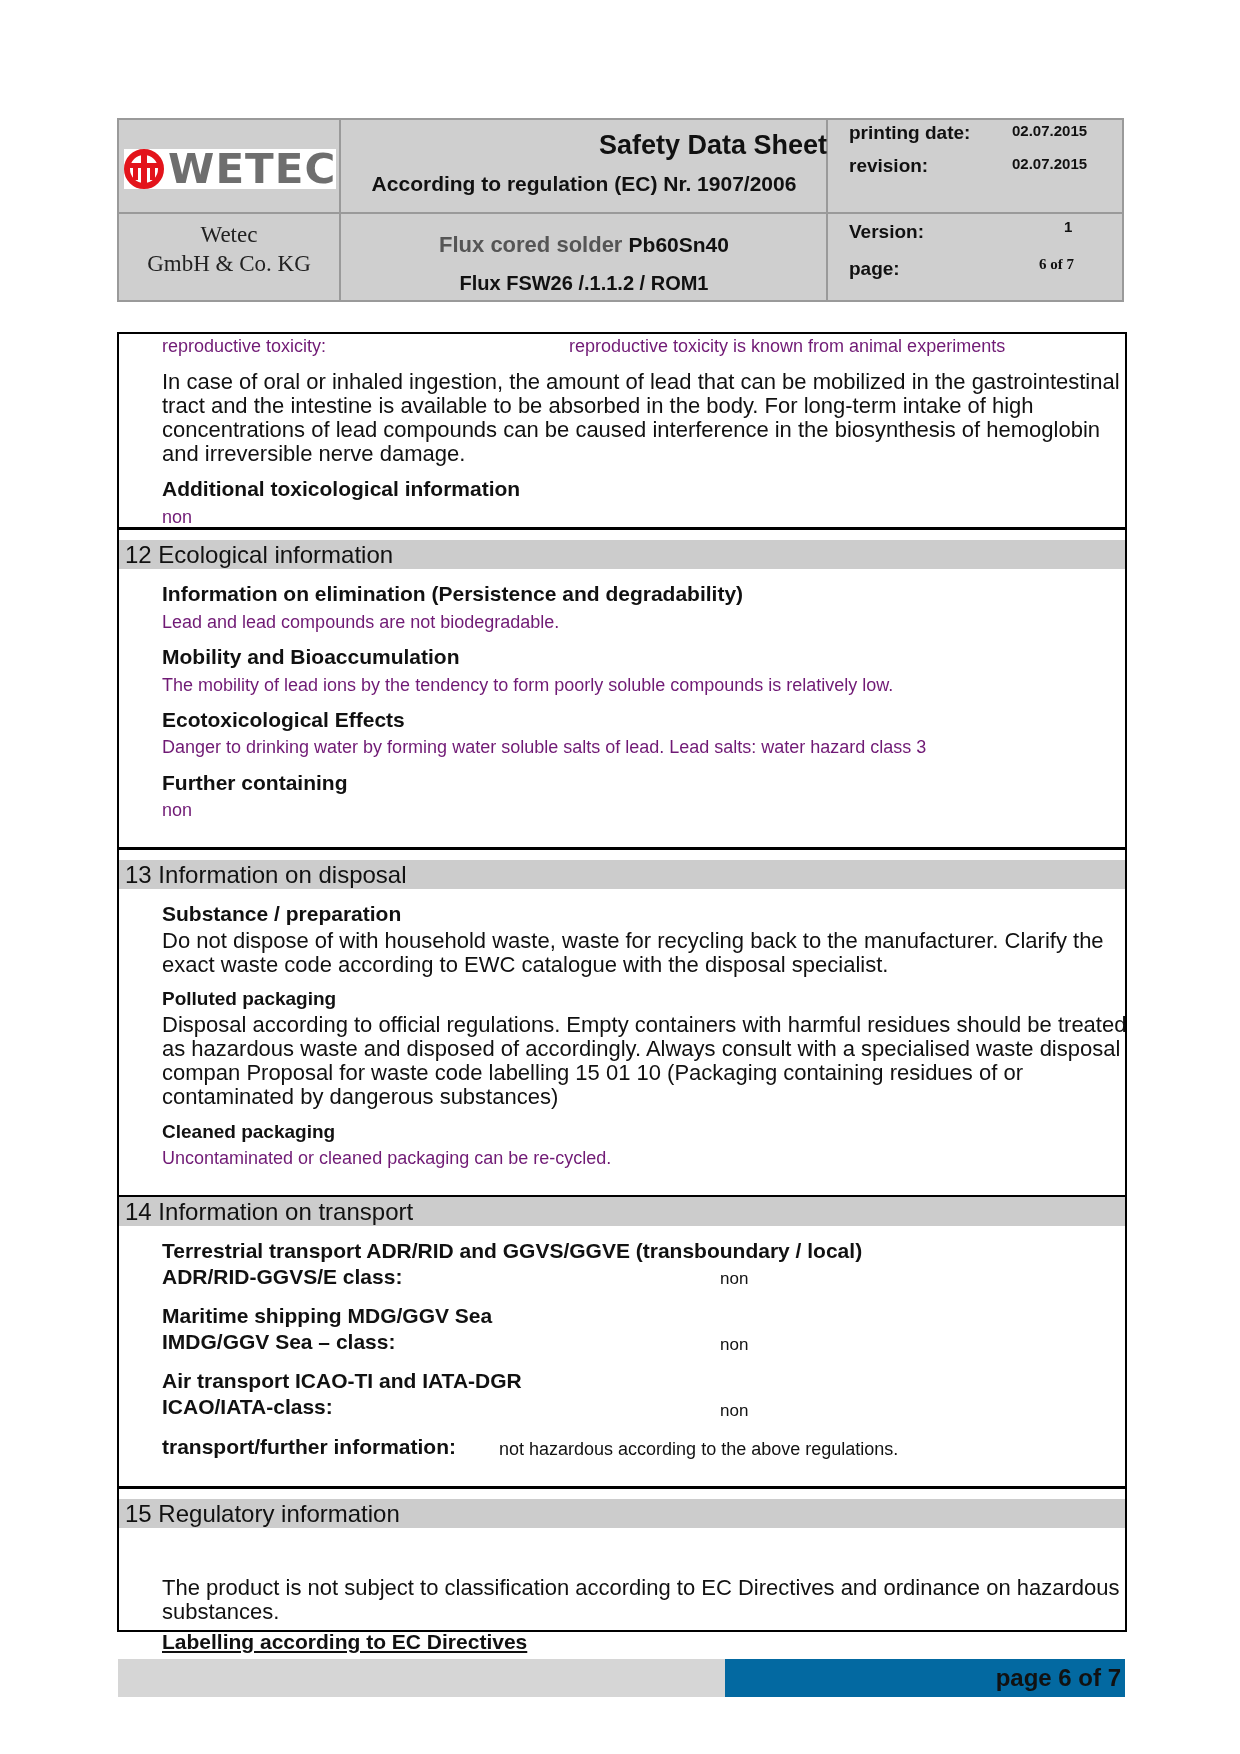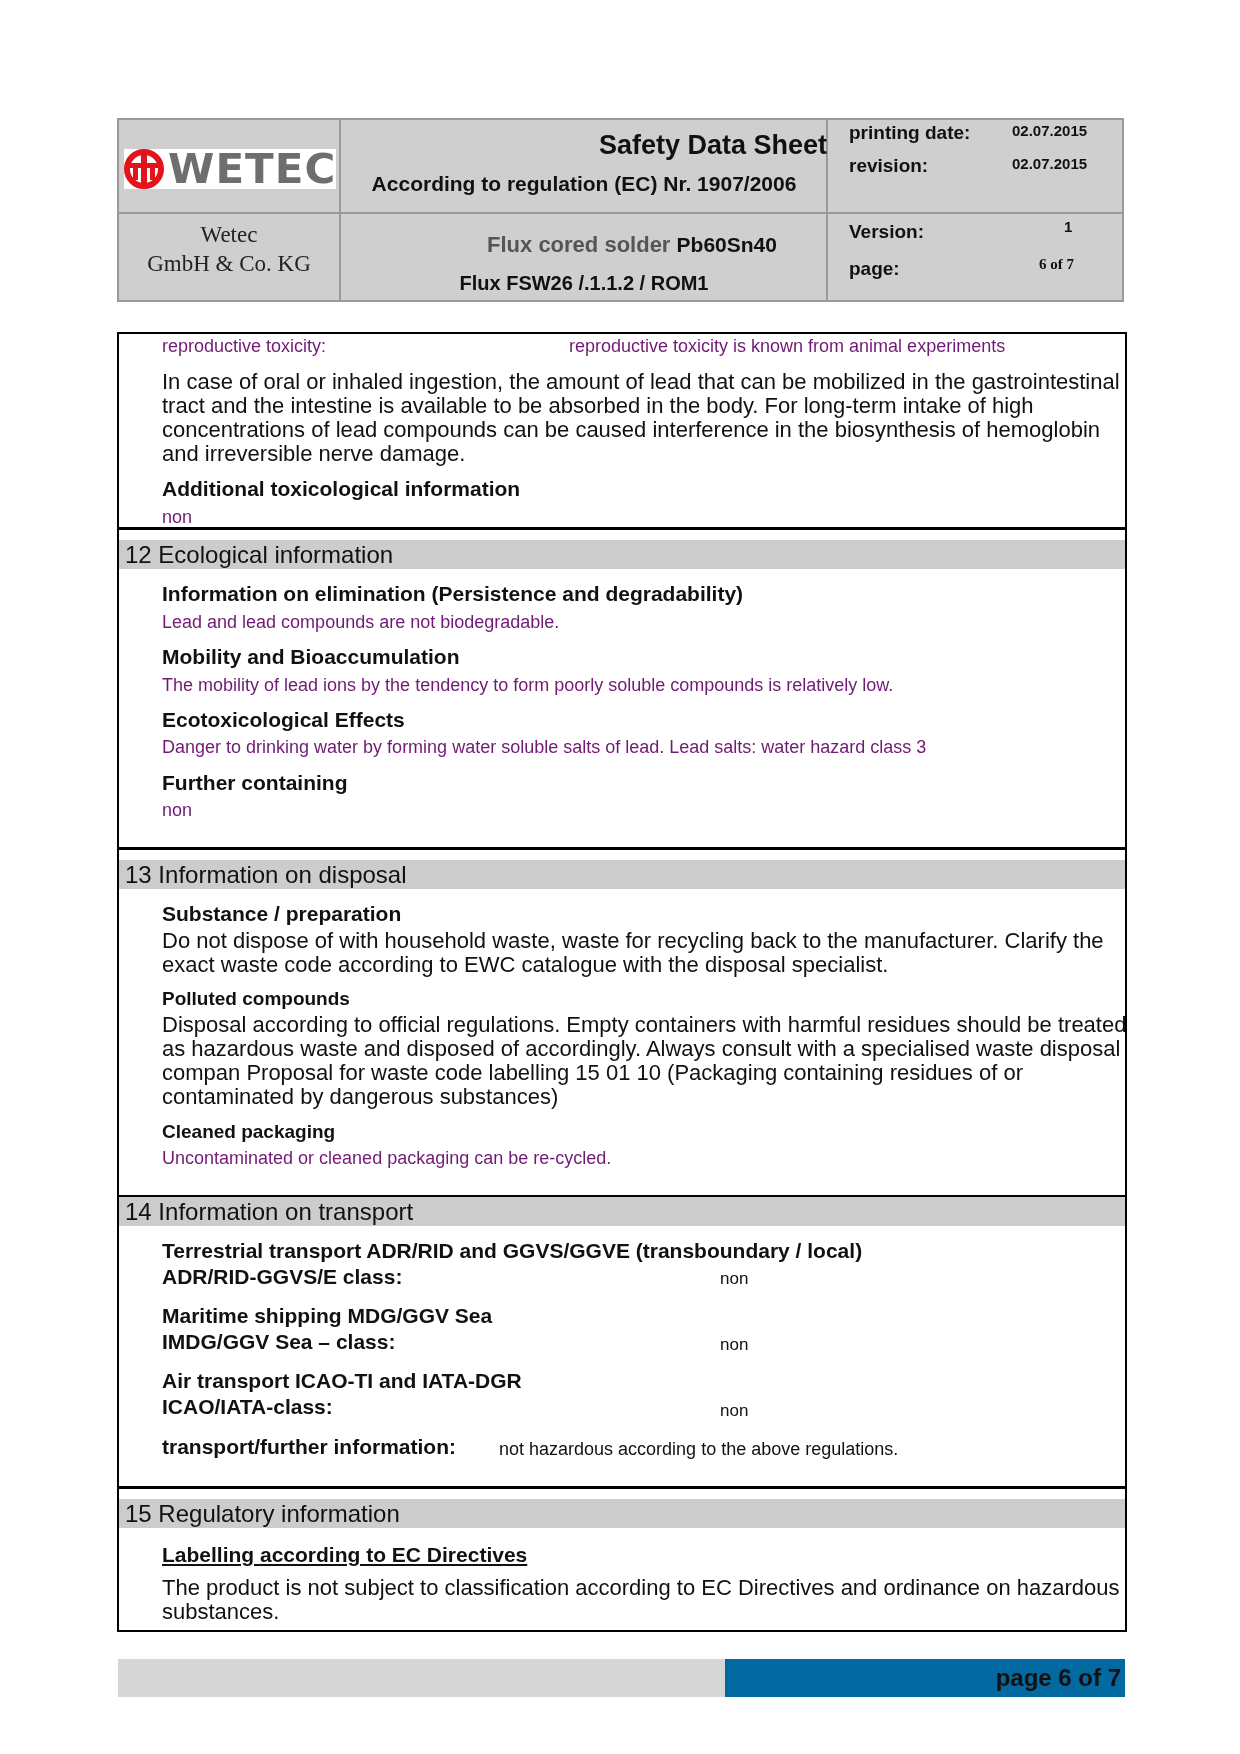--- a/index.html
+++ b/index.html
@@ -15,21 +15,21 @@
             display: flex; align-items: center; }
     .logo-word { font-family: "DejaVu Sans", sans-serif; font-weight: bold; font-size: 40px;
                  color: #6e6e6e; letter-spacing: 1px; margin-left: 4px; line-height: 40px; transform: scaleX(1.05); transform-origin: left; }
     .company { position: absolute; left: 0; width: 220px; top: 100px; text-align: center;
                font-family: "Liberation Serif", serif; font-size: 23px; line-height: 29px; color: #222; }
     .title { position: absolute; left: 222px; width: 486px; top: 10px; text-align: right;
              font-size: 27px; font-weight: bold; color: #111; }
     .subtitle { position: absolute; left: 222px; width: 486px; top: 52px; text-align: center;
                 font-size: 21px; font-weight: bold; color: #111; }
     .product { position: absolute; left: 222px; width: 486px; top: 112px; text-align: center;
-               font-size: 22px; font-weight: bold; color: #555; margin-left: 48px; }
+               font-size: 22px; font-weight: bold; color: #555; }
     .product b { color: #111; font-size: 21px; }
     .flux { position: absolute; left: 222px; width: 486px; top: 152px; text-align: center;
             font-size: 20px; font-weight: bold; color: #111; }
     .meta-label { position: absolute; left: 730px; font-size: 19px; font-weight: bold; color: #111; }
     .meta-val { position: absolute; font-size: 15px; font-weight: bold; color: #111; }
 
     
     .box { position: absolute; left: 117px; top: 332px; width: 1010px; height: 1300px;
            border: 2px solid #000; box-sizing: border-box; }
     .divider { position: absolute; left: 117px; width: 1010px; height: 3px; background: #000; }
@@ -105,40 +105,40 @@
 <div class="t" style="top:673px">The mobility of lead ions by the tendency to form poorly soluble compounds is relatively low.</div>
 <div class="h" style="top:708px">Ecotoxicological Effects</div>
 <div class="t" style="top:735px">Danger to drinking water by forming water soluble salts of lead. Lead salts: water hazard class 3</div>
 <div class="h" style="top:771px">Further containing</div>
 <div class="t" style="top:798px">non</div>
 <div class="divider" style="top:847px"></div>
 
 <div class="band" style="top:860px">13 Information on disposal</div>
 <div class="h" style="top:902px">Substance / preparation</div>
 <div class="p" style="top:929px">Do not dispose of with household waste, waste for recycling back to the manufacturer. Clarify the exact waste code according to EWC catalogue with the disposal specialist.</div>
-<div class="hs" style="top:988px">Polluted compounds</div>
+<div class="hs" style="top:988px">Polluted packaging</div>
 <div class="p" style="top:1013px;width:965px">Disposal according to official regulations. Empty containers with harmful residues should be treated as hazardous waste and disposed of accordingly. Always consult with a specialised waste disposal compan Proposal for waste code labelling 15 01 10 (Packaging containing residues of or contaminated by dangerous substances)</div>
 <div class="hs" style="top:1121px">Cleaned packaging</div>
 <div class="t" style="top:1146px">Uncontaminated or cleaned packaging can be re-cycled.</div>
 <div class="divider" style="top:1195px"></div>
 
 <div class="band" style="top:1197px">14  Information on transport</div>
 <div class="h" style="top:1239px">Terrestrial transport ADR/RID and GGVS/GGVE (transboundary / local)</div>
 <div class="h" style="top:1265px">ADR/RID-GGVS/E class:</div>
 <div class="val" style="left:720px;top:1269px">non</div>
 <div class="h" style="top:1304px">Maritime shipping MDG/GGV Sea</div>
 <div class="h" style="top:1330px">IMDG/GGV Sea – class:</div>
 <div class="val" style="left:720px;top:1335px">non</div>
 <div class="h" style="top:1369px">Air transport ICAO-TI and IATA-DGR</div>
 <div class="h" style="top:1395px">ICAO/IATA-class:</div>
 <div class="val" style="left:720px;top:1401px">non</div>
 <div class="h" style="top:1435px">transport/further information:</div>
 <div class="val" style="left:499px;top:1439px;font-size:18px">not hazardous according to the above regulations.</div>
 <div class="divider" style="top:1486px"></div>
 
 <div class="band" style="top:1499px">15 Regulatory information</div>
-<div class="h u" style="top:1543px">Labelling according to EC Directives</div>
+<div class="h u" style="top:1630px">Labelling according to EC Directives</div>
 <div class="p" style="top:1576px">The product is not subject to classification according to EC Directives and ordinance on hazardous substances.</div>
 
 <div class="foot-l"></div>
 <div class="foot-r">
   <div class="foot-txt">page 6 of 7</div>
 </div>
 
 </body></html>

